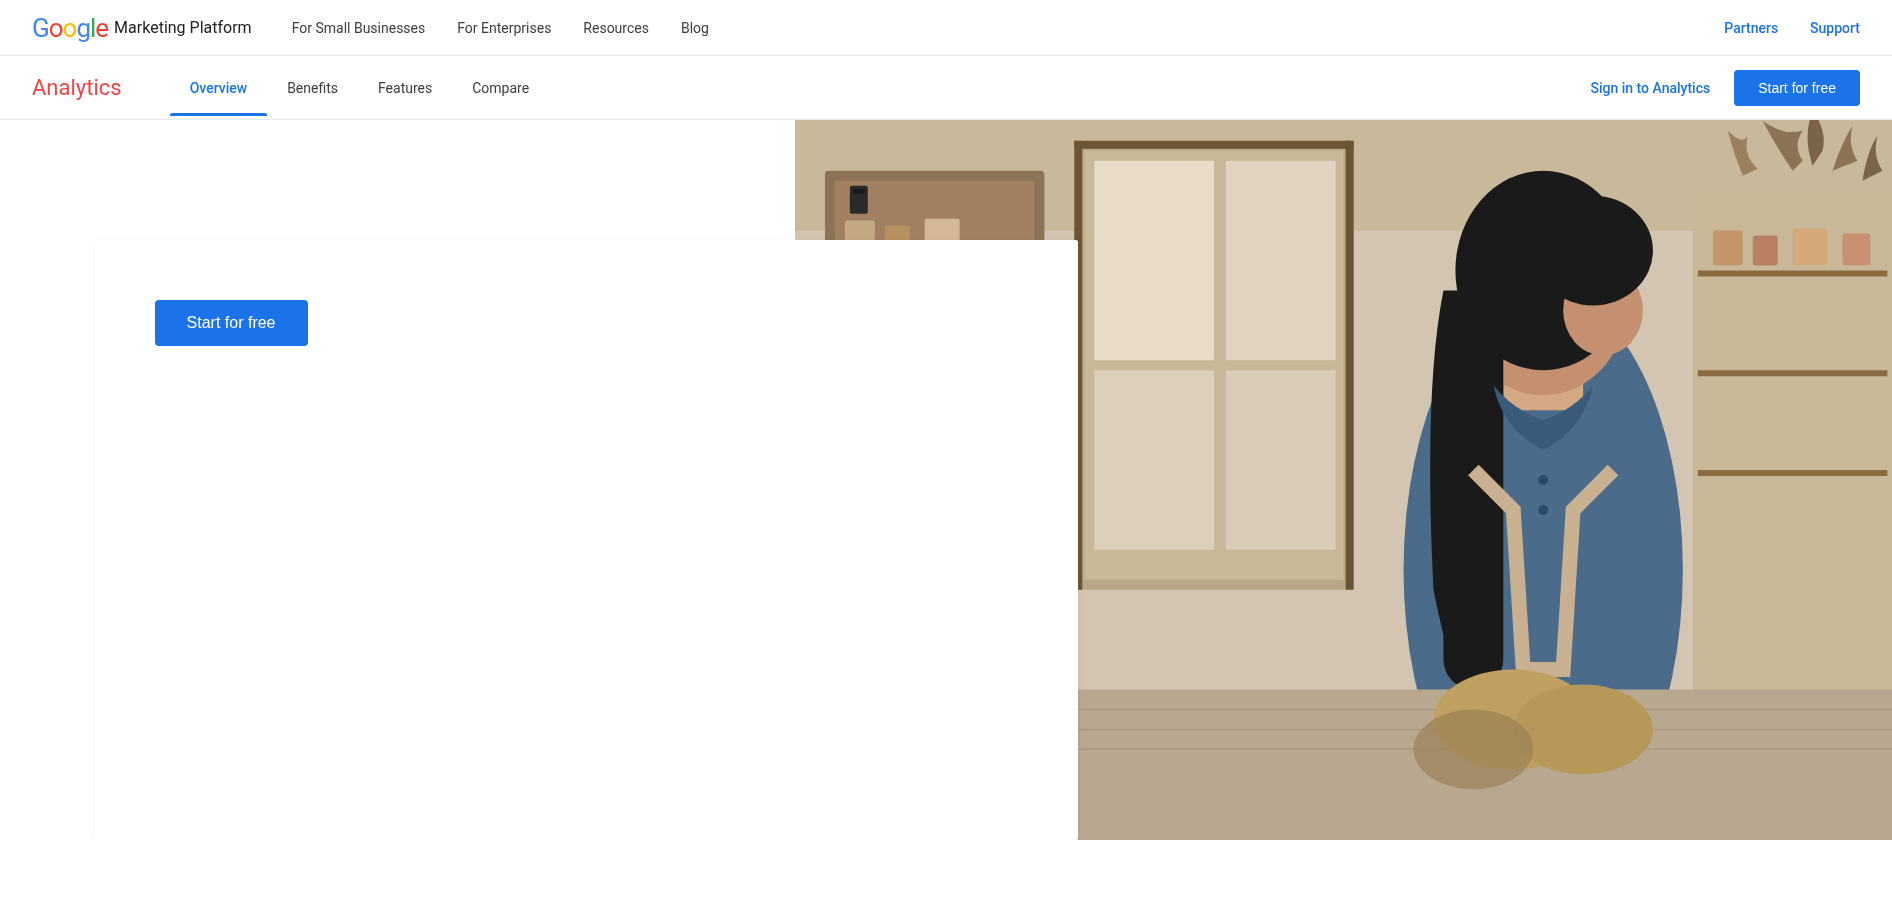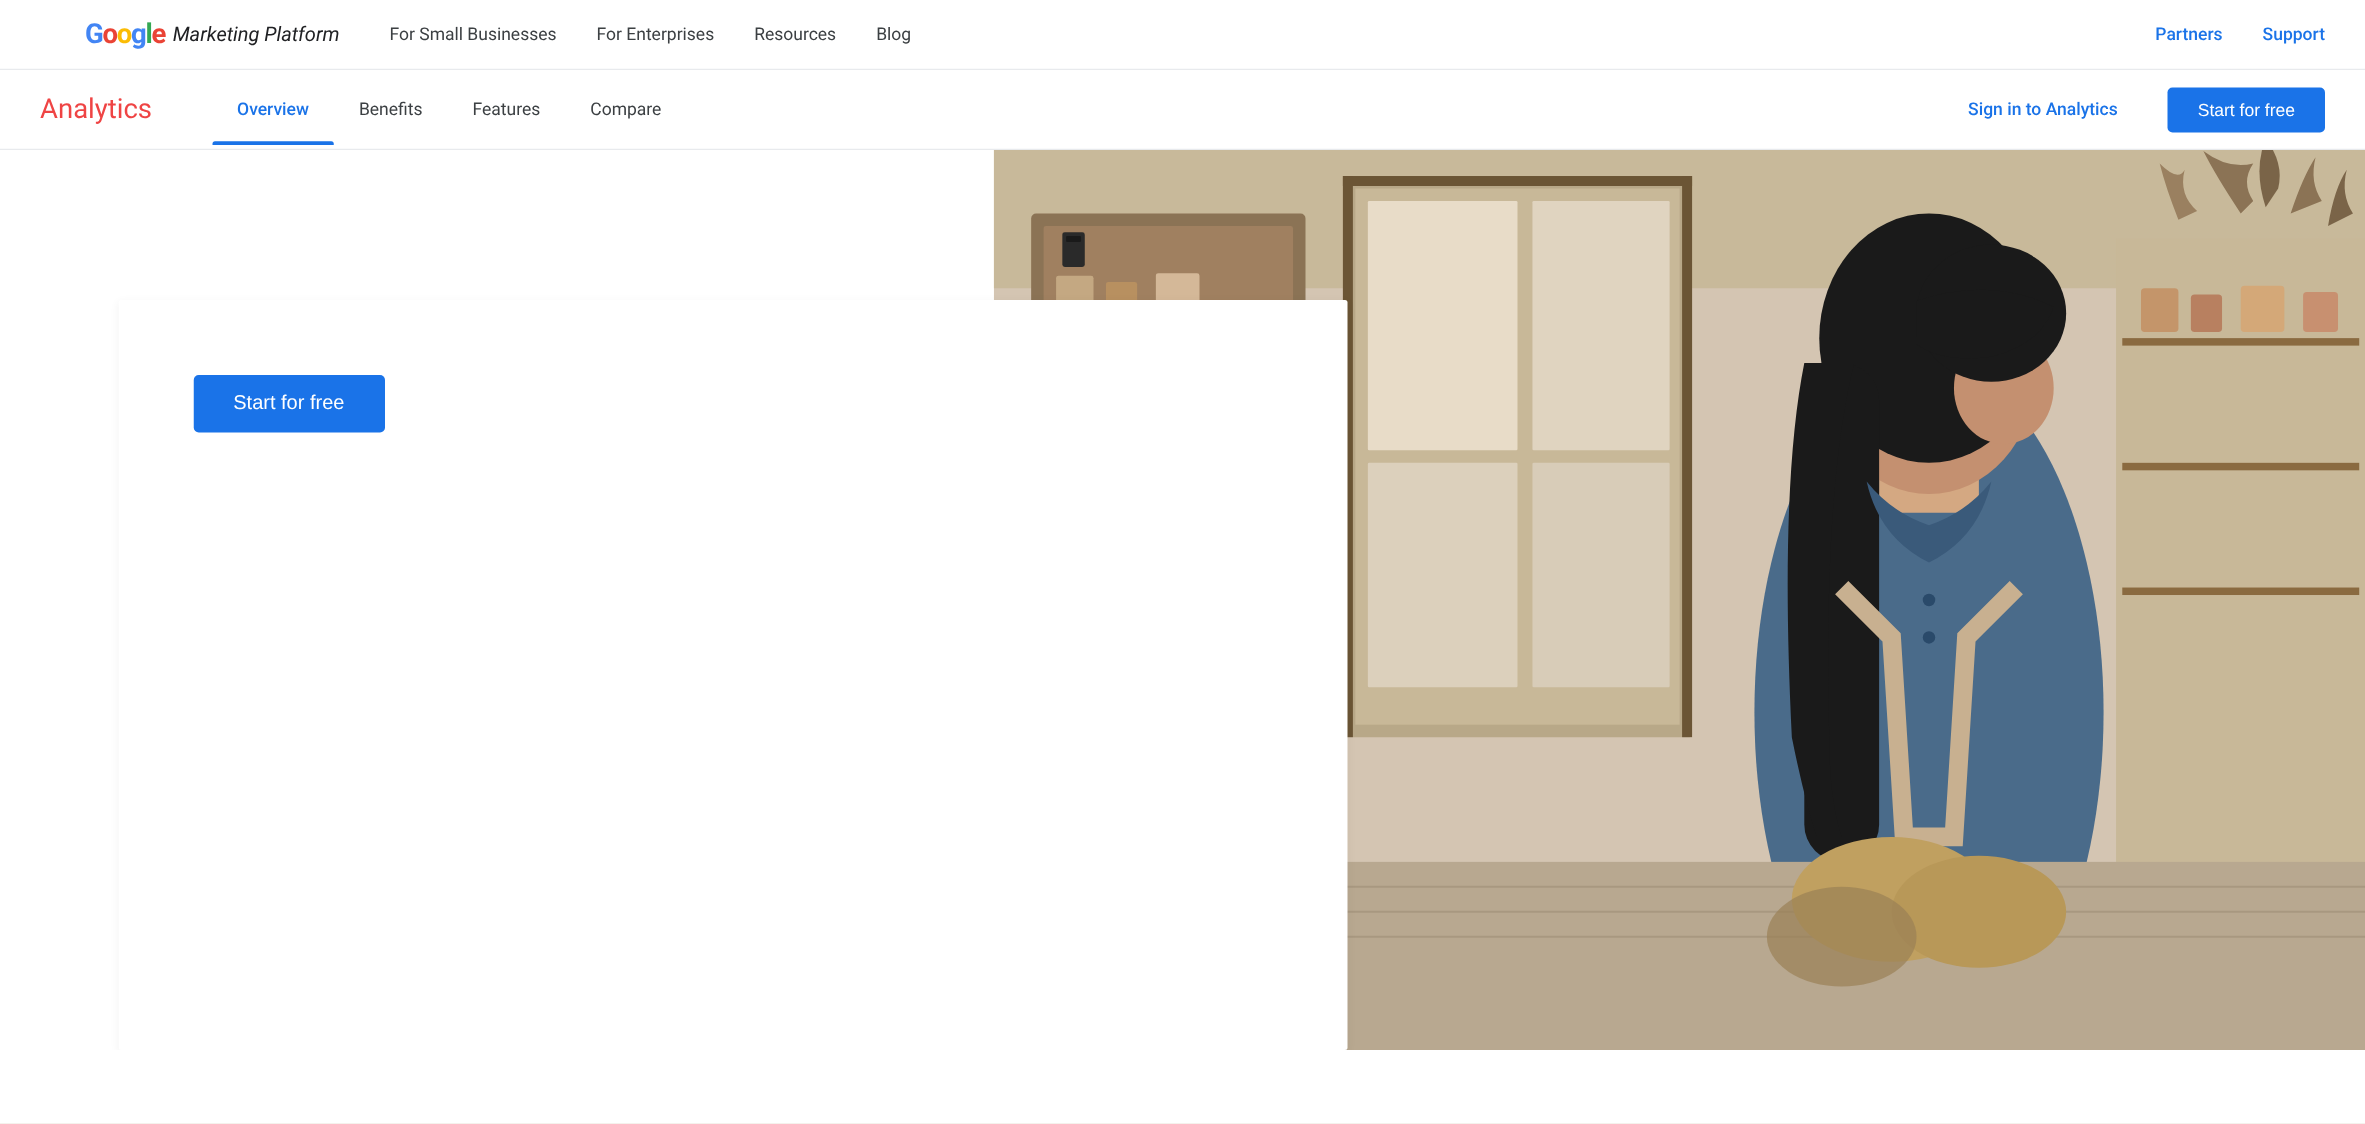--- a/index.html
+++ b/index.html
@@ -14,35 +14,33 @@
       border-bottom: 1px solid #e8eaed;
     }
     .top-nav-logo {
       display: flex;
       align-items: center;
       gap: 6px;
       margin-right: 40px;
       text-decoration: none;
     }
     .google-g {
-      font-size: 22px;
-      font-weight: 700;
+      font-size: 26px;
+      font-weight: 400;
       letter-spacing: -1px;
-      margin-left: 36px;
     }
     .g-blue { color: #4285F4; }
     .g-red { color: #EA4335; }
     .g-yellow { color: #FBBC05; }
     .g-green { color: #34A853; }
     .logo-text {
       font-size: 16px;
       color: #202124;
       font-weight: 400;
       white-space: nowrap;
-      font-style: italic;
     }
     .top-nav-links {
       display: flex;
       gap: 32px;
       flex: 1;
     }
     .top-nav-links a {
       font-size: 14px;
       color: #3c4043;
       text-decoration: none;
@@ -100,21 +98,21 @@
       bottom: 0;
       left: 0;
       right: 0;
       height: 3px;
       background: #1a73e8;
       border-radius: 2px 2px 0 0;
     }
     .sec-nav-right {
       display: flex;
       align-items: center;
-      gap: 40px;
+      gap: 24px;
     }
     .sign-in-link {
       font-size: 14px;
       color: #1a73e8;
       text-decoration: none;
       font-weight: 500;
     }
     .start-btn {
       background: #1a73e8;
       color: #fff;

